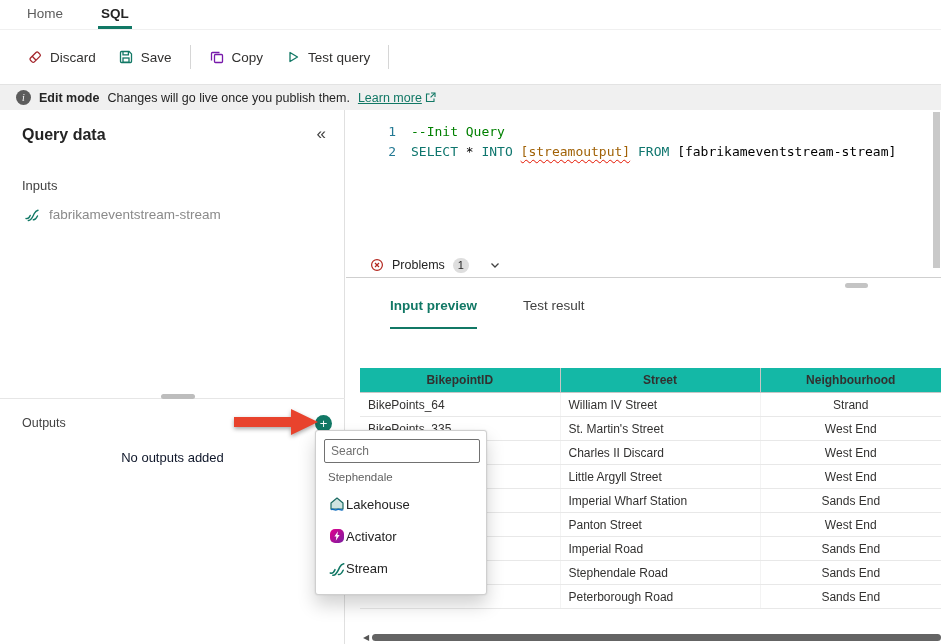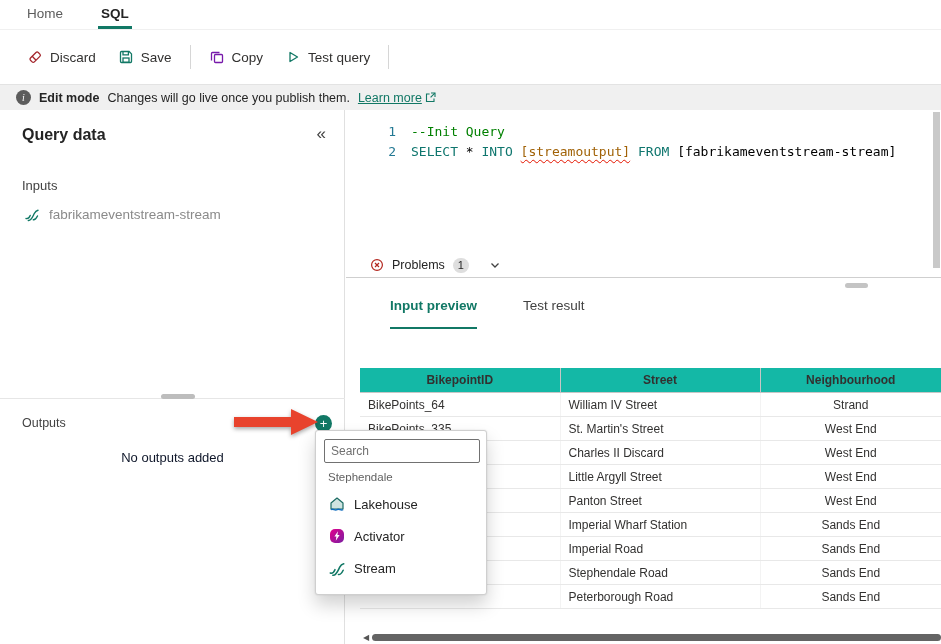--- a/index.html
+++ b/index.html
@@ -48,21 +48,21 @@
   .plus-btn{position:absolute;left:315px;top:415px;width:17px;height:17px;border-radius:50%;background:#117865;
             color:#fff;display:flex;align-items:center;justify-content:center;font-size:13px;line-height:1;
             cursor:pointer;z-index:30;}
   .dropdown{position:absolute;left:315px;top:430px;width:172px;background:#fff;border:1px solid #cfcfcf;
             border-radius:3px;box-shadow:0 10px 18px rgba(0,0,0,.18),0 0 2px rgba(0,0,0,.12);
             z-index:40;padding-bottom:10px;box-sizing:border-box;}
   .dd-search{display:block;margin:8px;width:156px;height:24px;border:1px solid #717171;border-radius:2px;
              font-size:12px;padding:0 6px;box-sizing:border-box;font-family:"Liberation Sans",sans-serif;color:#242424;}
   .dd-search::placeholder{color:#707070;}
   .dd-section{margin:7px 12px 5px;font-size:11.5px;color:#616161;}
-  .dd-item{height:32px;display:flex;align-items:center;gap:8px;padding:0 12px;font-size:13px;
+  .dd-item{height:32px;display:flex;align-items:center;gap:0;padding:0 12px;font-size:13px;
            color:#242424;cursor:pointer;}
   .dd-icon{width:18px;height:18px;flex:none;display:flex;}
 
   
   .right{position:absolute;left:346px;top:110px;right:0;bottom:0;background:#fff;}
   .editor{position:absolute;top:0;left:0;right:0;height:143px;background:#fff;}
   .code-line{position:absolute;left:0;right:14px;height:20px;display:flex;
              font-family:"DejaVu Sans Mono",monospace;font-size:13px;line-height:20px;}
   .lnum{width:50px;flex:none;text-align:right;color:#237893;}
   .lcode{white-space:pre;padding-left:15px;color:#000;}
@@ -264,27 +264,27 @@
                 <td>Charles II Discard</td>
                 <td>West End</td>
               </tr>
               <tr>
                 <td></td>
                 <td>Little Argyll Street</td>
                 <td>West End</td>
               </tr>
               <tr>
                 <td></td>
+                <td>Imperial Wharf Station</td>
+                <td>Sands End</td>
+              </tr>
+              <tr>
+                <td></td>
                 <td>Panton Street</td>
                 <td>West End</td>
-              </tr>
-              <tr>
-                <td></td>
-                <td>Imperial Wharf Station</td>
-                <td>Sands End</td>
               </tr>
               <tr>
                 <td></td>
                 <td>Imperial Road</td>
                 <td>Sands End</td>
               </tr>
               <tr>
                 <td></td>
                 <td>Stephendale Road</td>
                 <td>Sands End</td>

